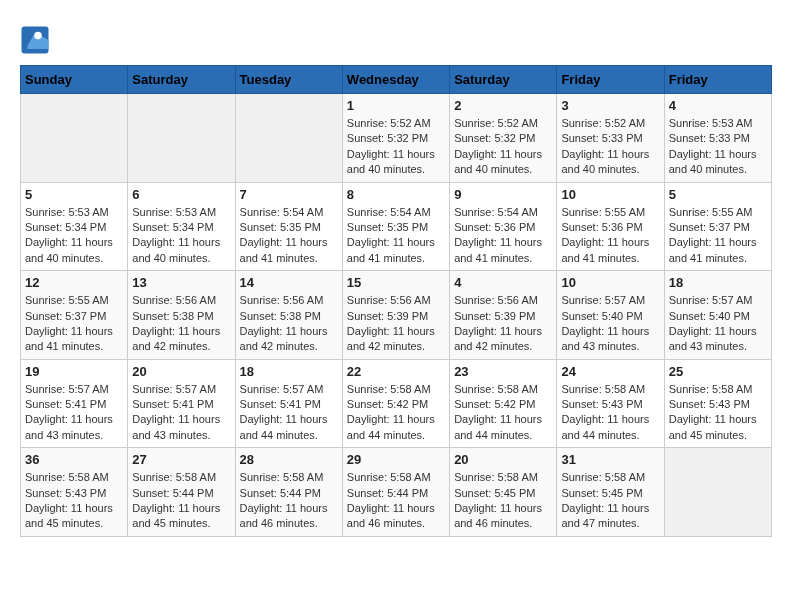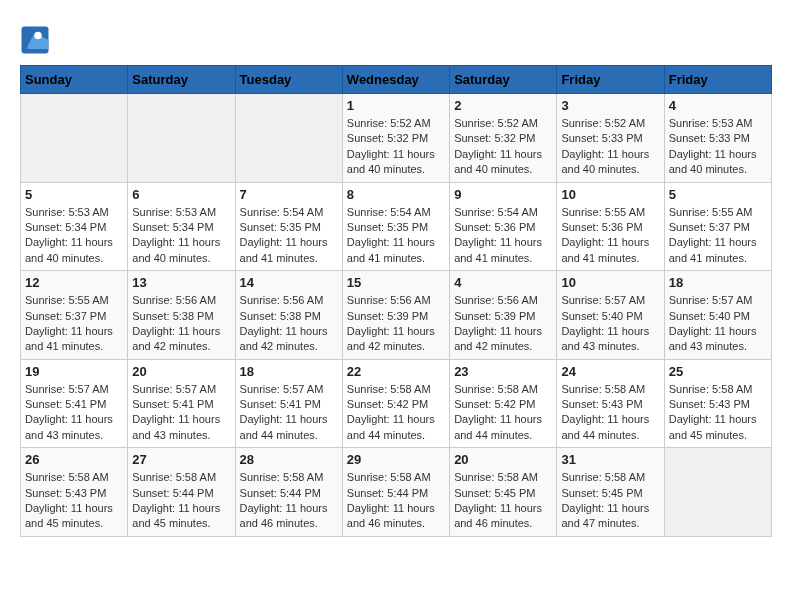--- a/index.html
+++ b/index.html
@@ -229,21 +229,21 @@
           <div class="day-num">24</div>
           <div class="day-info">Sunrise: 5:58 AM<br>Sunset: 5:43 PM<br>Daylight: 11 hours<br>and 44 minutes.</div>
         </td>
         <td>
           <div class="day-num">25</div>
           <div class="day-info">Sunrise: 5:58 AM<br>Sunset: 5:43 PM<br>Daylight: 11 hours<br>and 45 minutes.</div>
         </td>
       </tr>
       <tr>
         <td>
-          <div class="day-num">26</div>
+          <div class="day-num">36</div>
           <div class="day-info">Sunrise: 5:58 AM<br>Sunset: 5:43 PM<br>Daylight: 11 hours<br>and 45 minutes.</div>
         </td>
         <td>
           <div class="day-num">27</div>
           <div class="day-info">Sunrise: 5:58 AM<br>Sunset: 5:44 PM<br>Daylight: 11 hours<br>and 45 minutes.</div>
         </td>
         <td>
           <div class="day-num">28</div>
           <div class="day-info">Sunrise: 5:58 AM<br>Sunset: 5:44 PM<br>Daylight: 11 hours<br>and 46 minutes.</div>
         </td>

